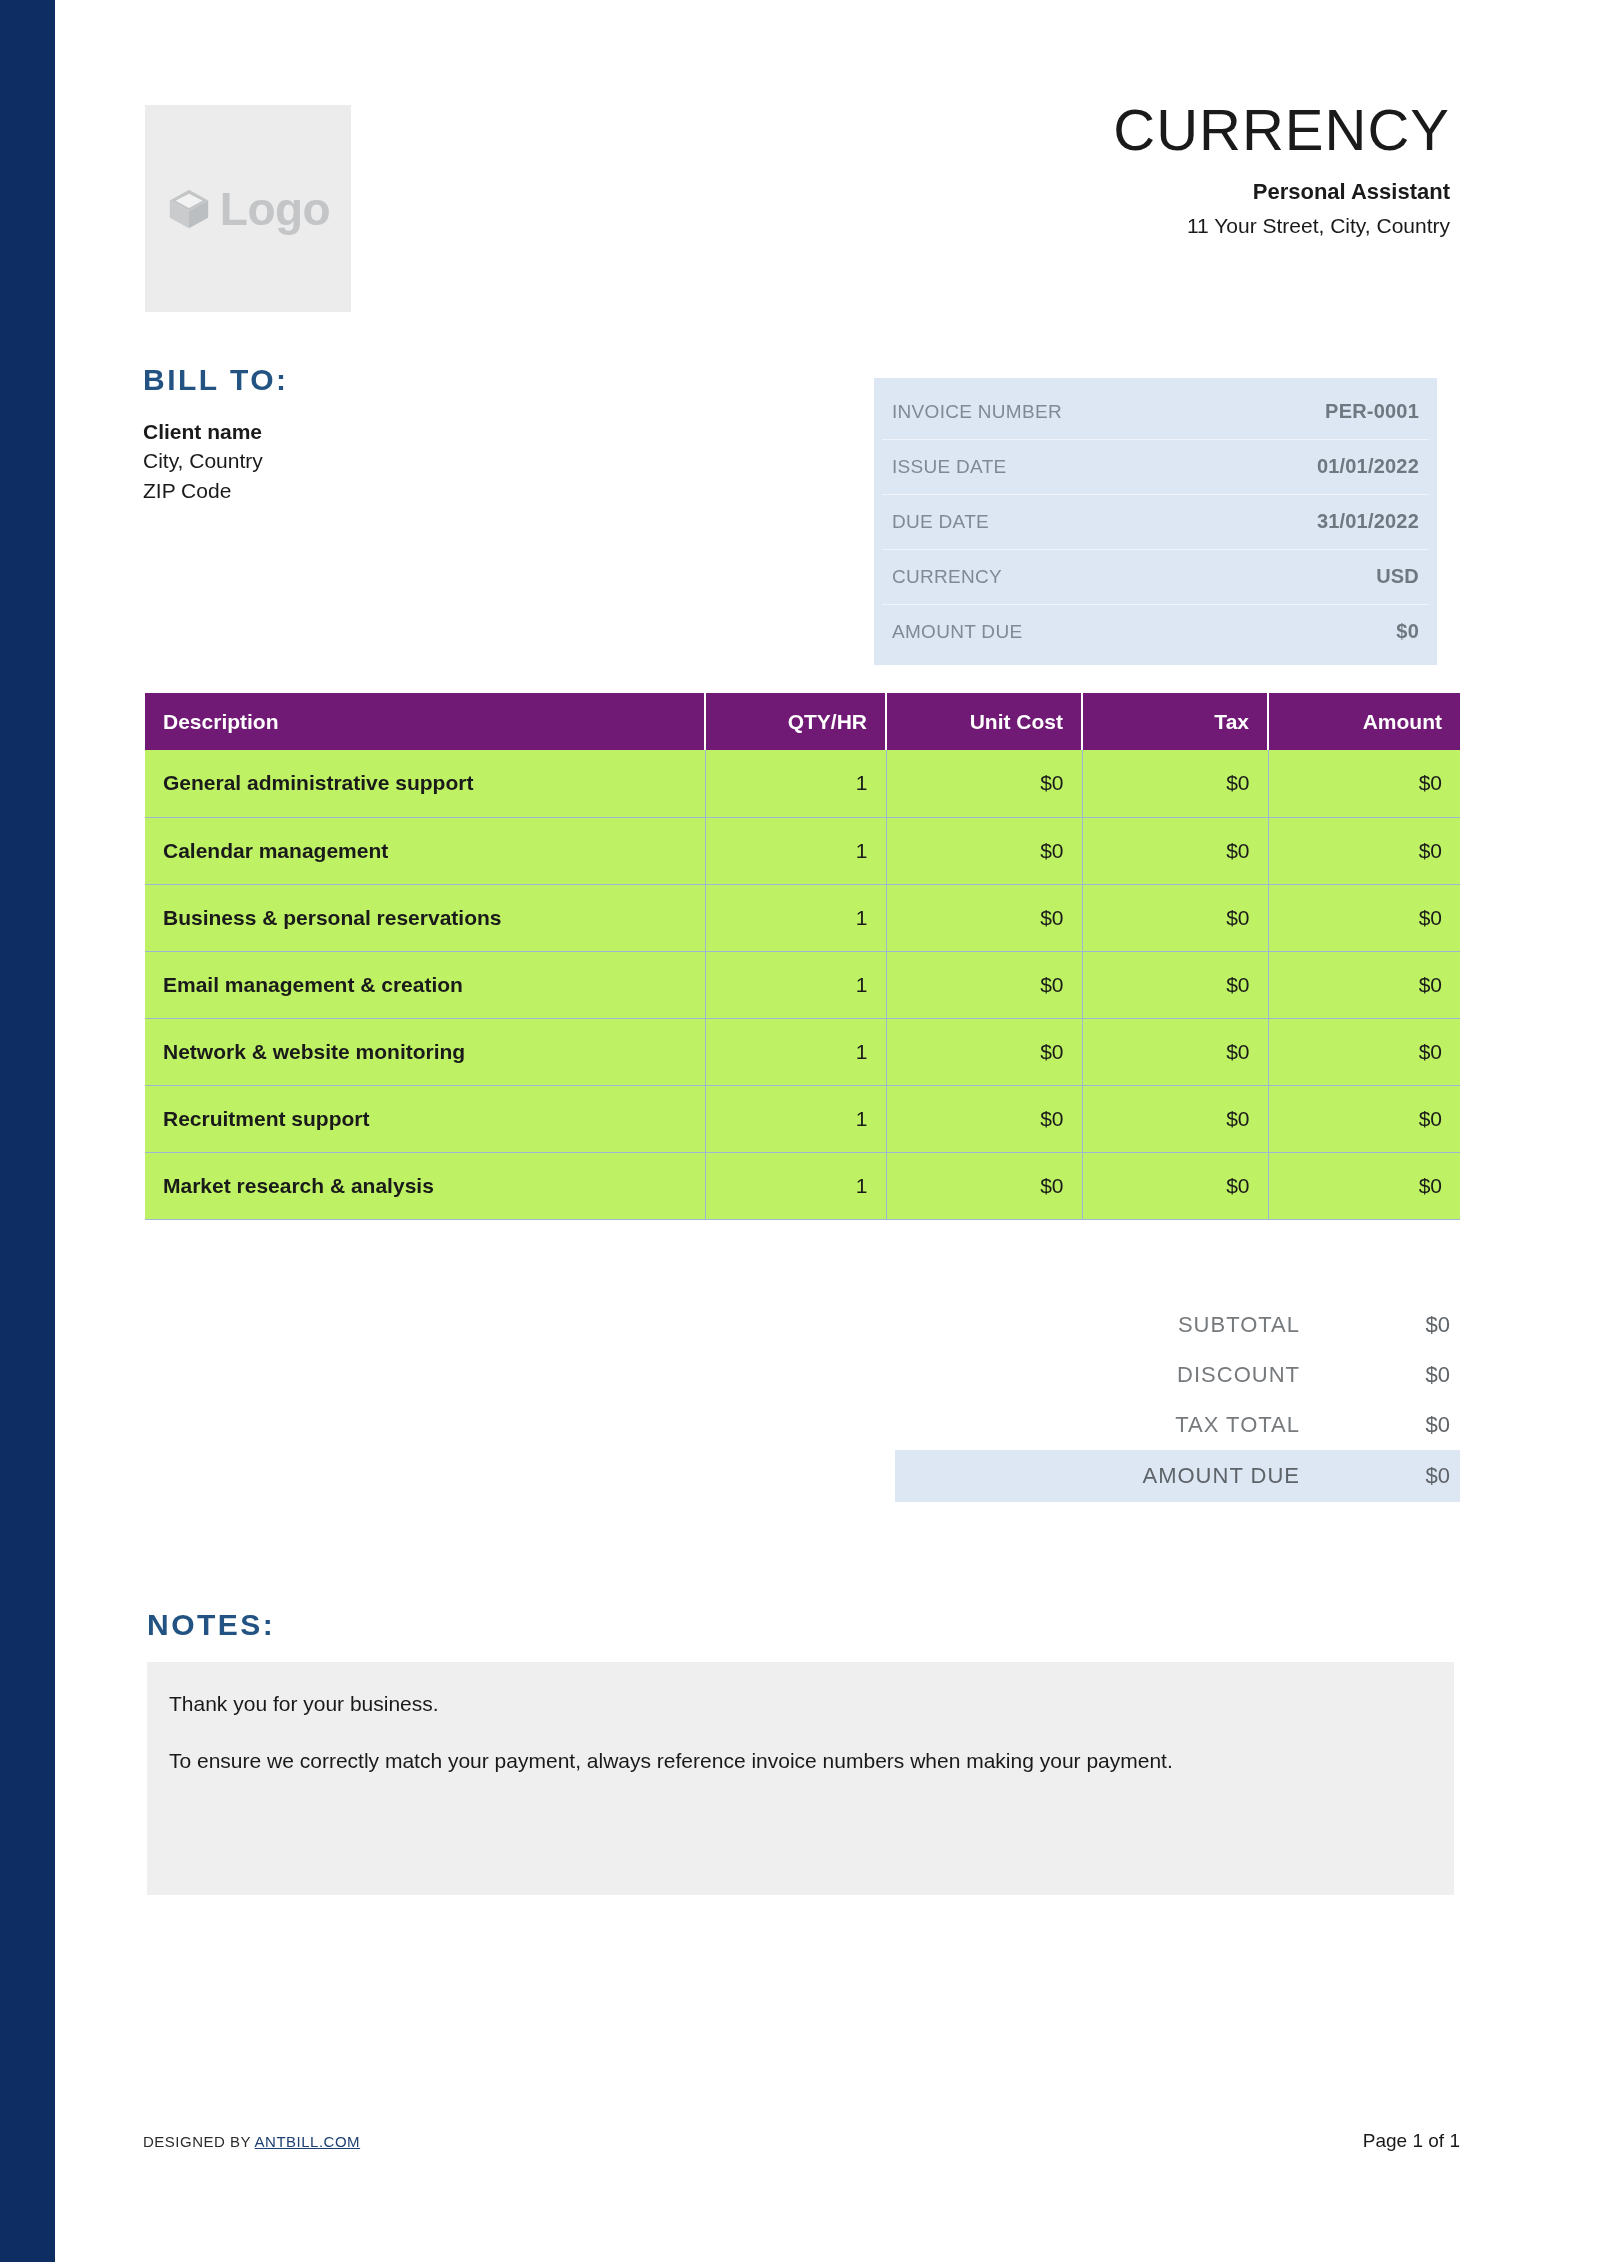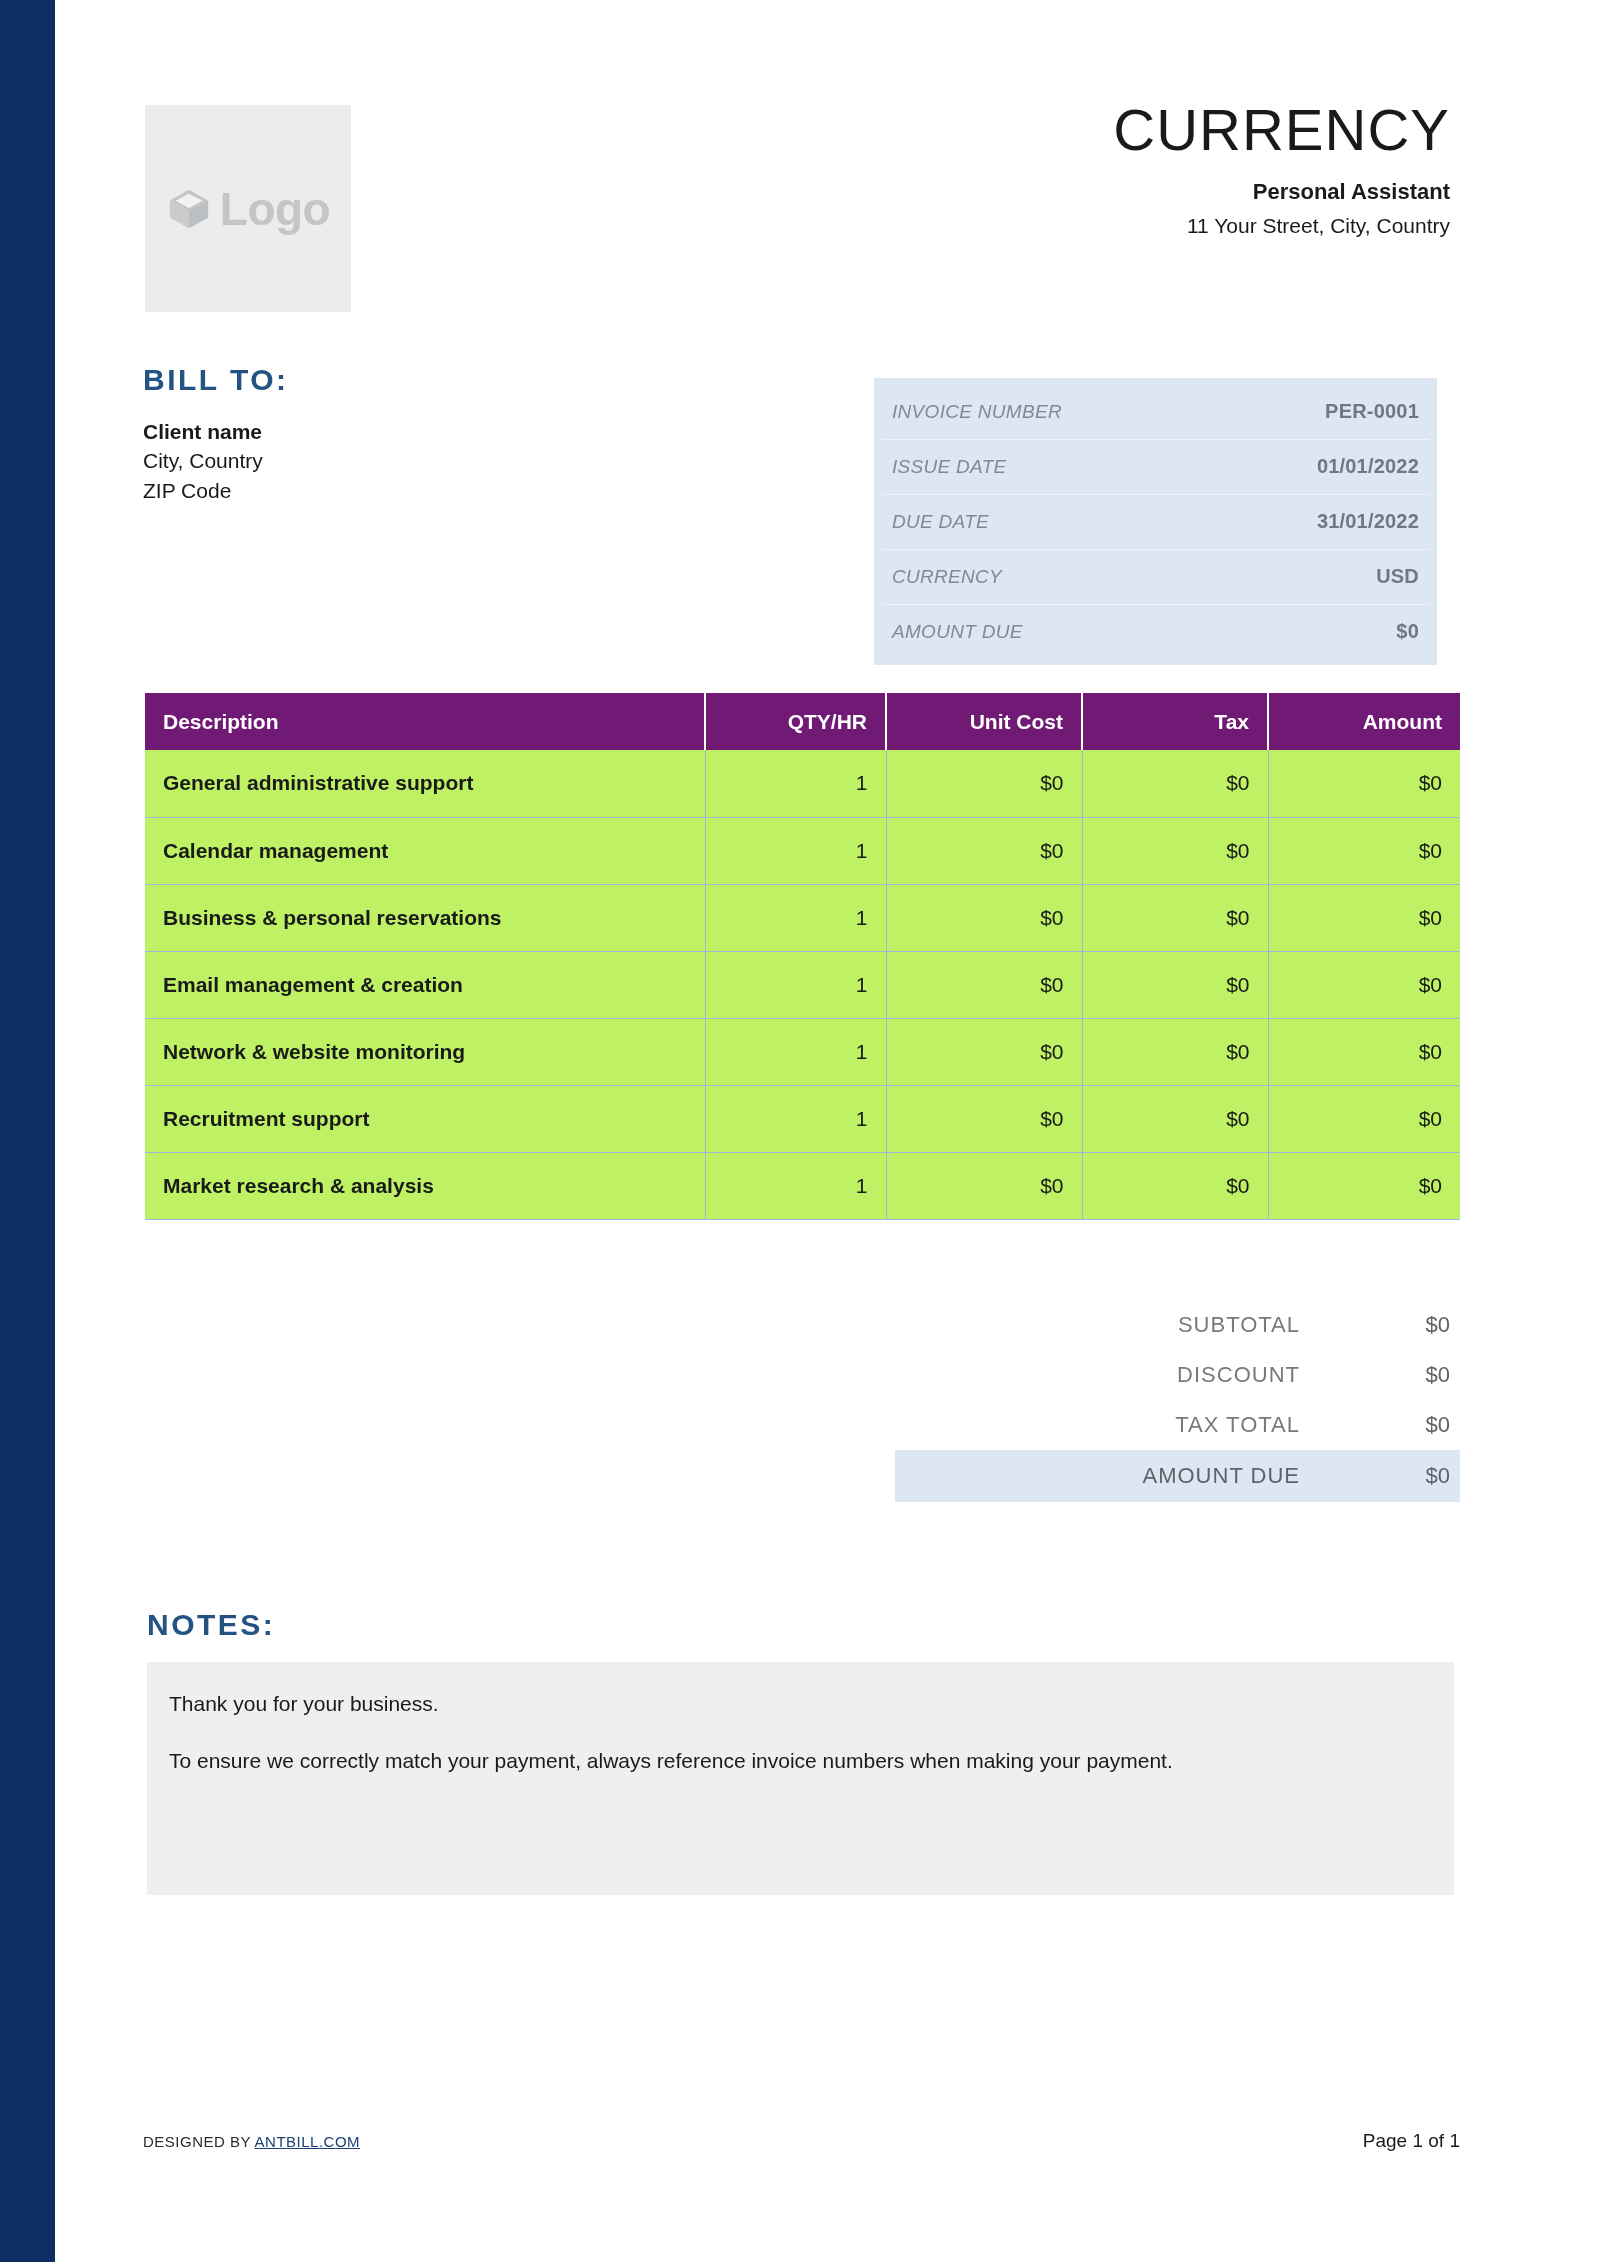--- a/index.html
+++ b/index.html
@@ -143,21 +143,20 @@
   }
   .meta-row + .meta-row::before {
     content: "";
     position: absolute;
     left: 8px; right: 8px; top: 0;
     height: 1px;
     background: rgba(255,255,255,0.55);
   }
   .meta-label {
     font-size: 19px;
-    font-style: italic;
     font-weight: 400;
     color: #7f8a94;
     letter-spacing: 0.3px;
   }
   .meta-value {
     font-size: 20px;
     font-weight: 600;
     color: #6d7880;
     letter-spacing: 0.2px;
   }

